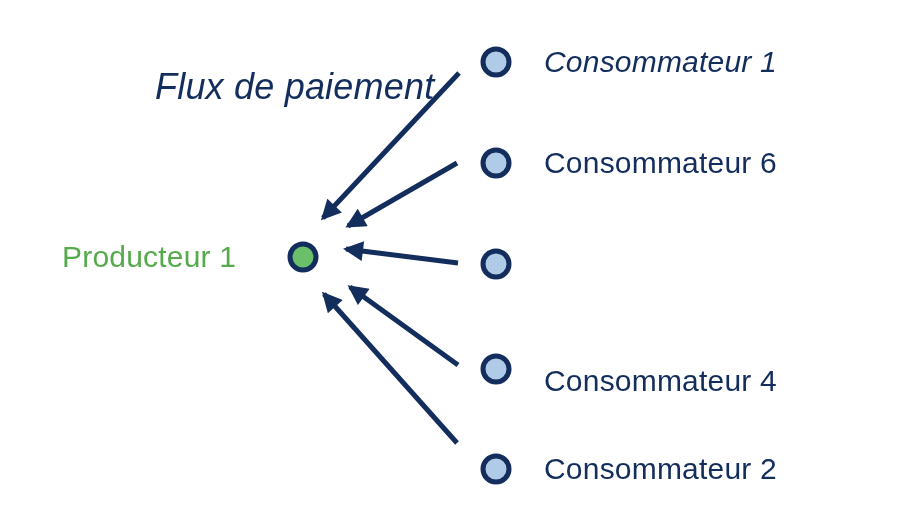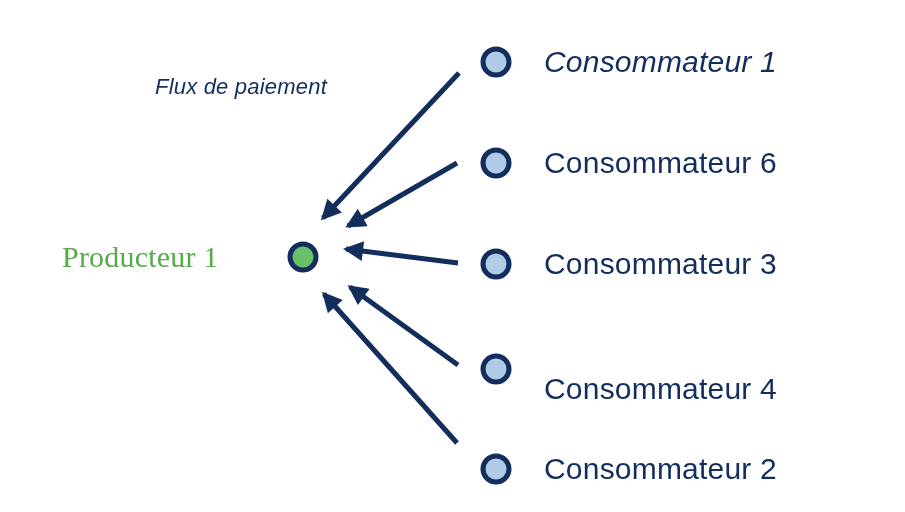--- a/index.html
+++ b/index.html
@@ -47,33 +47,32 @@
     white-space: nowrap;
     font-size: 30px;
     line-height: 34px;
     color: var(--navy);
     letter-spacing: 0.2px;
   }
   .flow-title {
     left: 155px;
     top: 70px;
     font-style: italic;
-    font-size: 22px;
+    font-size: 36px;
   }
   .producer-label {
     left: 62px;
     top: 240px;
     color: var(--producer-text);
-    font-family: Liberation Serif, serif;
   }
   .consumer-label { left: 544px; }
   .consumer-label-1 { top: 45px; font-style: italic; }
   .consumer-label-2 { top: 146px; }
   .consumer-label-3 { top: 247px; }
-  .consumer-label-4 { top: 372px; }
+  .consumer-label-4 { top: 364px; }
   .consumer-label-5 { top: 452px; }
 </style>
 </head>
 <body>
 
 <div class="stage">
 
   <svg class="graphics" viewBox="0 0 905 512" xmlns="http://www.w3.org/2000/svg">
     <defs>
       <marker id="arrowhead" viewBox="0 0 10 10" refX="8.5" refY="5" markerWidth="22" markerHeight="20" markerUnits="userSpaceOnUse" orient="auto">
@@ -97,17 +96,16 @@
     <circle class="consumer-node-circle" cx="496" cy="369" r="13"></circle>
     <circle class="consumer-node-circle" cx="496" cy="469" r="13"></circle>
   </svg>
 
   <div class="label flow-title">Flux de paiement</div>
 
   <div class="label producer-label">Producteur 1</div>
 
   <div class="label consumer-label consumer-label-1">Consommateur 1</div>
   <div class="label consumer-label consumer-label-2">Consommateur 6</div>
-  <div class="label consumer-label consumer-label-3">Consommateur 3</div>
   <div class="label consumer-label consumer-label-4">Consommateur 4</div>
   <div class="label consumer-label consumer-label-5">Consommateur 2</div>
 
 </div>
 
 </body></html>

